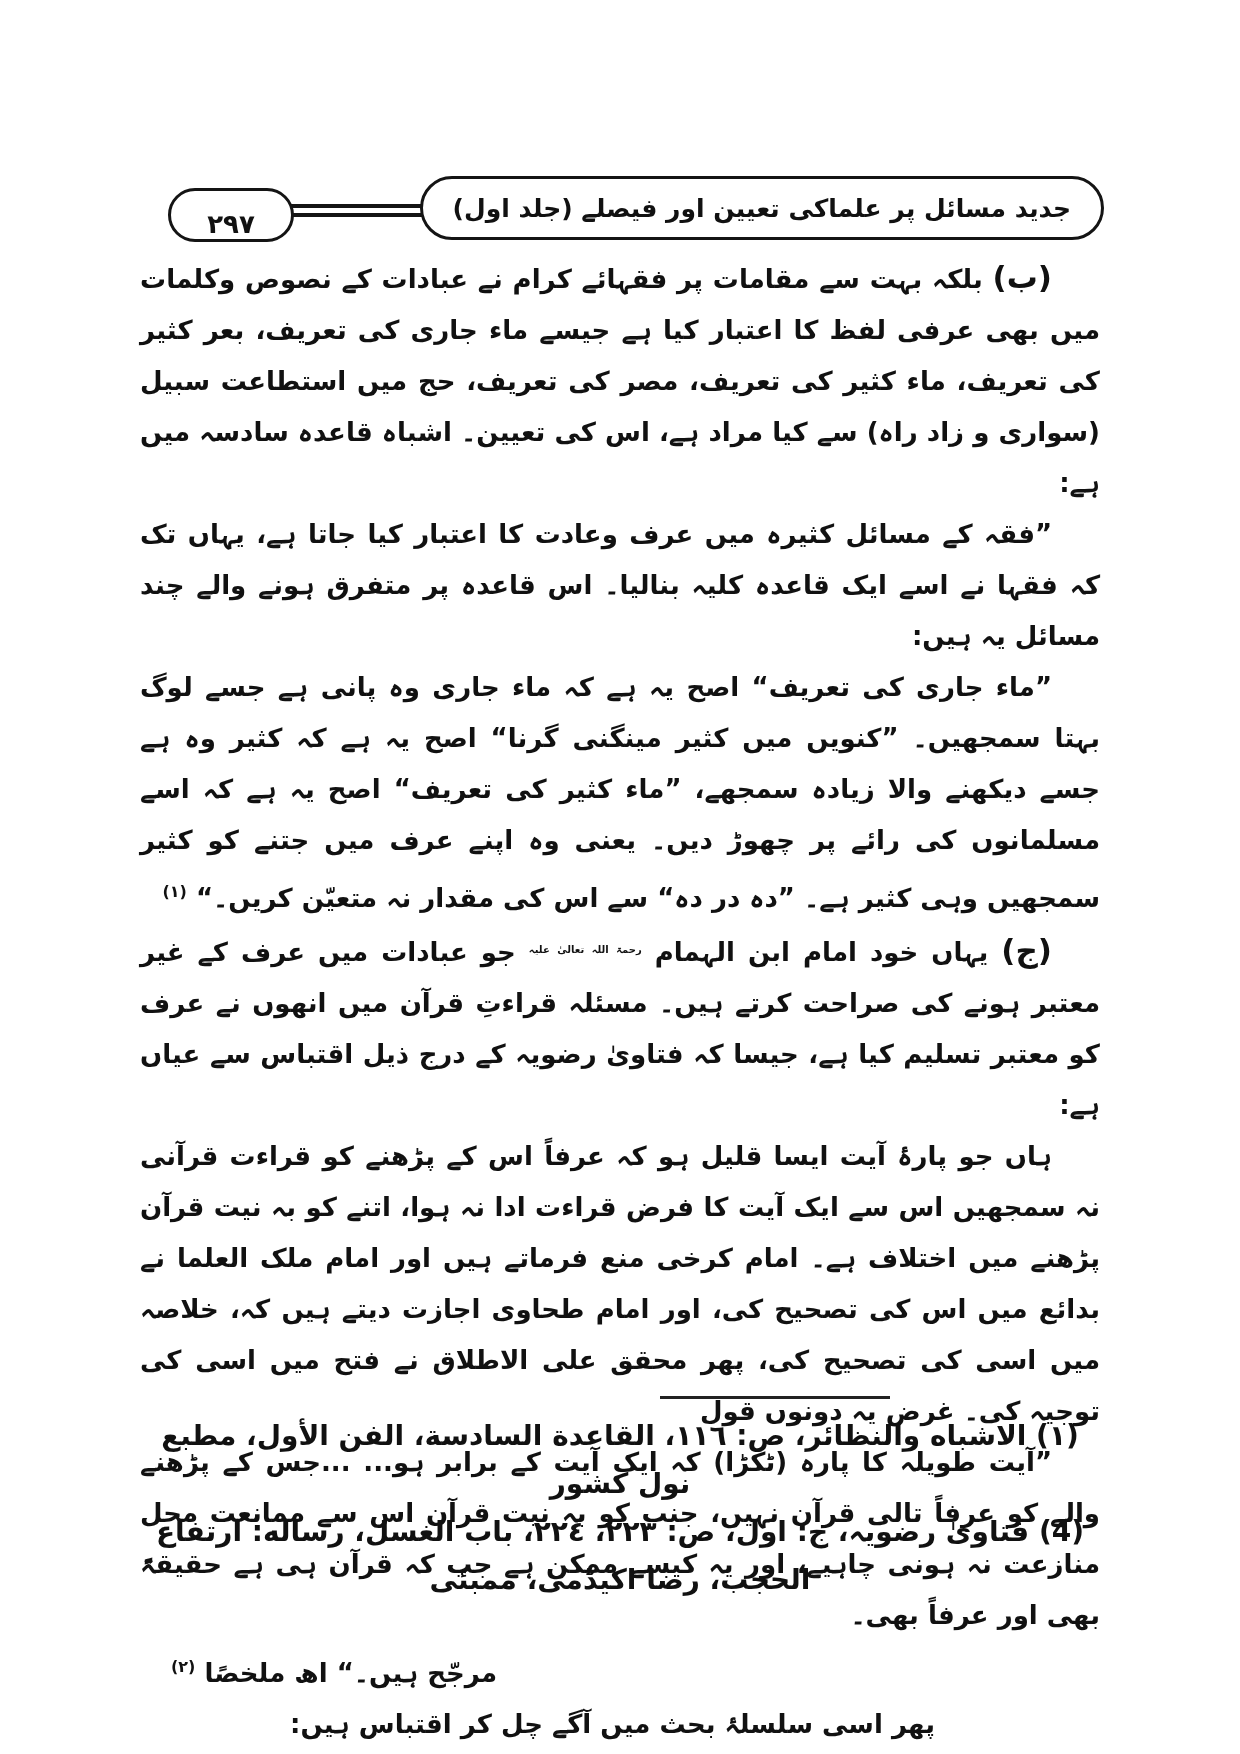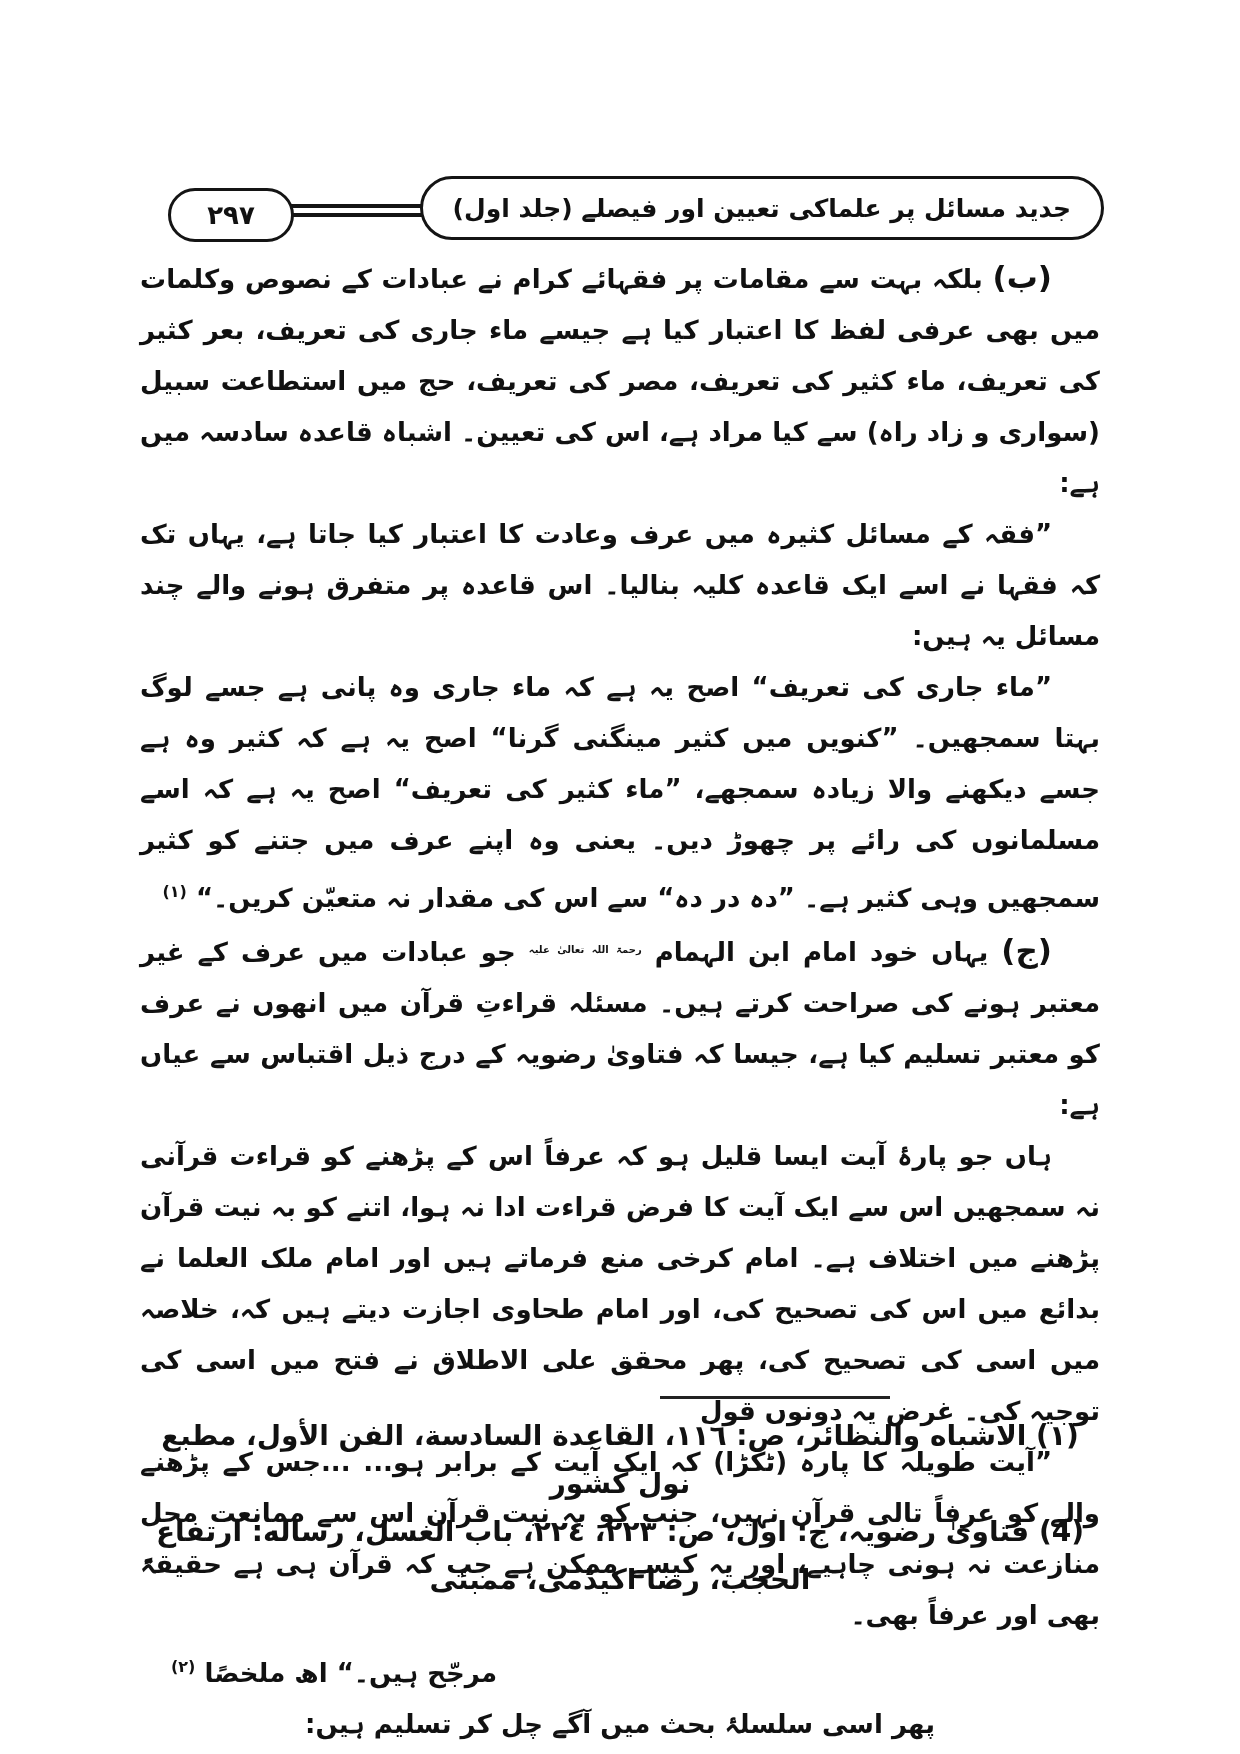--- a/index.html
+++ b/index.html
@@ -24,20 +24,21 @@
     background:#fff;
     border:3.5px solid #141414;
     border-radius:40px;
     display:flex;align-items:center;justify-content:center;
     box-sizing:border-box;
   }
   .num-capsule{
     top:188px;left:168px;width:126px;height:54px;
     font-size:26px;font-weight:bold;
     direction:rtl;
+    align-items:flex-end;
   }
   .title-capsule{
     top:176px;right:136px;min-width:320px;height:64px;
     padding:0 30px;
     font-size:25px;font-weight:bold;
     direction:rtl;
     border-radius:34px;
   }
   
   .body-text{
@@ -89,21 +90,21 @@
     <p class="para ind"><span>”ماء جاری کی تعریف“ اصح یہ ہے کہ ماء جاری وہ پانی ہے جسے لوگ بہتا سمجھیں۔ ”کنویں میں کثیر مینگنی گرنا“ اصح یہ ہے کہ کثیر وہ ہے جسے دیکھنے والا زیادہ سمجھے، ”ماء کثیر کی تعریف“ اصح یہ ہے کہ اسے مسلمانوں کی رائے پر چھوڑ دیں۔ یعنی وہ اپنے عرف میں جتنے کو کثیر سمجھیں وہی کثیر ہے۔ ”دہ در دہ“ سے اس کی مقدار نہ متعیّن کریں۔“</span> <sup class="fnref">(۱)</sup></p>
 
     <p class="para ind"><span class="marker">(ج)</span> <span>یہاں خود امام ابن الہمام</span> <span class="honorific">رحمۃ اللہ تعالیٰ علیہ</span> <span>جو عبادات میں عرف کے غیر معتبر ہونے کی صراحت کرتے ہیں۔ مسئلہ قراءتِ قرآن میں انھوں نے عرف کو معتبر تسلیم کیا ہے، جیسا کہ فتاویٰ رضویہ کے درج ذیل اقتباس سے عیاں ہے:</span></p>
 
     <p class="para ind"><span>ہاں جو پارۂ آیت ایسا قلیل ہو کہ عرفاً اس کے پڑھنے کو قراءت قرآنی نہ سمجھیں اس سے ایک آیت کا فرض قراءت ادا نہ ہوا، اتنے کو بہ نیت قرآن پڑھنے میں اختلاف ہے۔ امام کرخی منع فرماتے ہیں اور امام ملک العلما نے بدائع میں اس کی تصحیح کی، اور امام طحاوی اجازت دیتے ہیں کہ، خلاصہ میں اسی کی تصحیح کی، پھر محقق علی الاطلاق نے فتح میں اسی کی توجیہ کی۔ غرض یہ دونوں قول</span></p>
 
     <p class="para ind"><span>”آیت طویلہ کا پارہ (ٹکڑا) کہ ایک آیت کے برابر ہو... ...جس کے پڑھنے والے کو عرفاً تالی قرآن نہیں، جنب کو بہ نیت قرآن اس سے ممانعت محل منازعت نہ ہونی چاہیے، اور یہ کیسے ممکن ہے جب کہ قرآن ہی ہے حقیقۃً بھی اور عرفاً بھی۔</span></p>
 
     <p class="para tail-left"><span>مرجّح ہیں۔“ اھ ملخصًا</span> <sup class="fnref">(۲)</sup></p>
 
-    <p class="para ind-deep"><span>پھر اسی سلسلۂ بحث میں آگے چل کر تسلیم ہیں:</span></p>
+    <p class="para ind-deep"><span>پھر اسی سلسلۂ بحث میں آگے چل کر اقتباس ہیں:</span></p>
 
     <p class="para ind"></p>
 
   </div>
 
   <div class="fn-sep"></div>
   <div class="footnotes">
     <div>(۱) الاشباه والنظائر، ص: ۱۱٦، القاعدة السادسة، الفن الأول، مطبع نول كشور</div>
     <div>(4) فتاویٰ رضویہ، ج: اول، ص: ۲۲۳، ۲۲٤، باب الغسل، رساله: ارتفاع الحجب، رضا اکیڈمی، ممبئی</div>
   </div>

